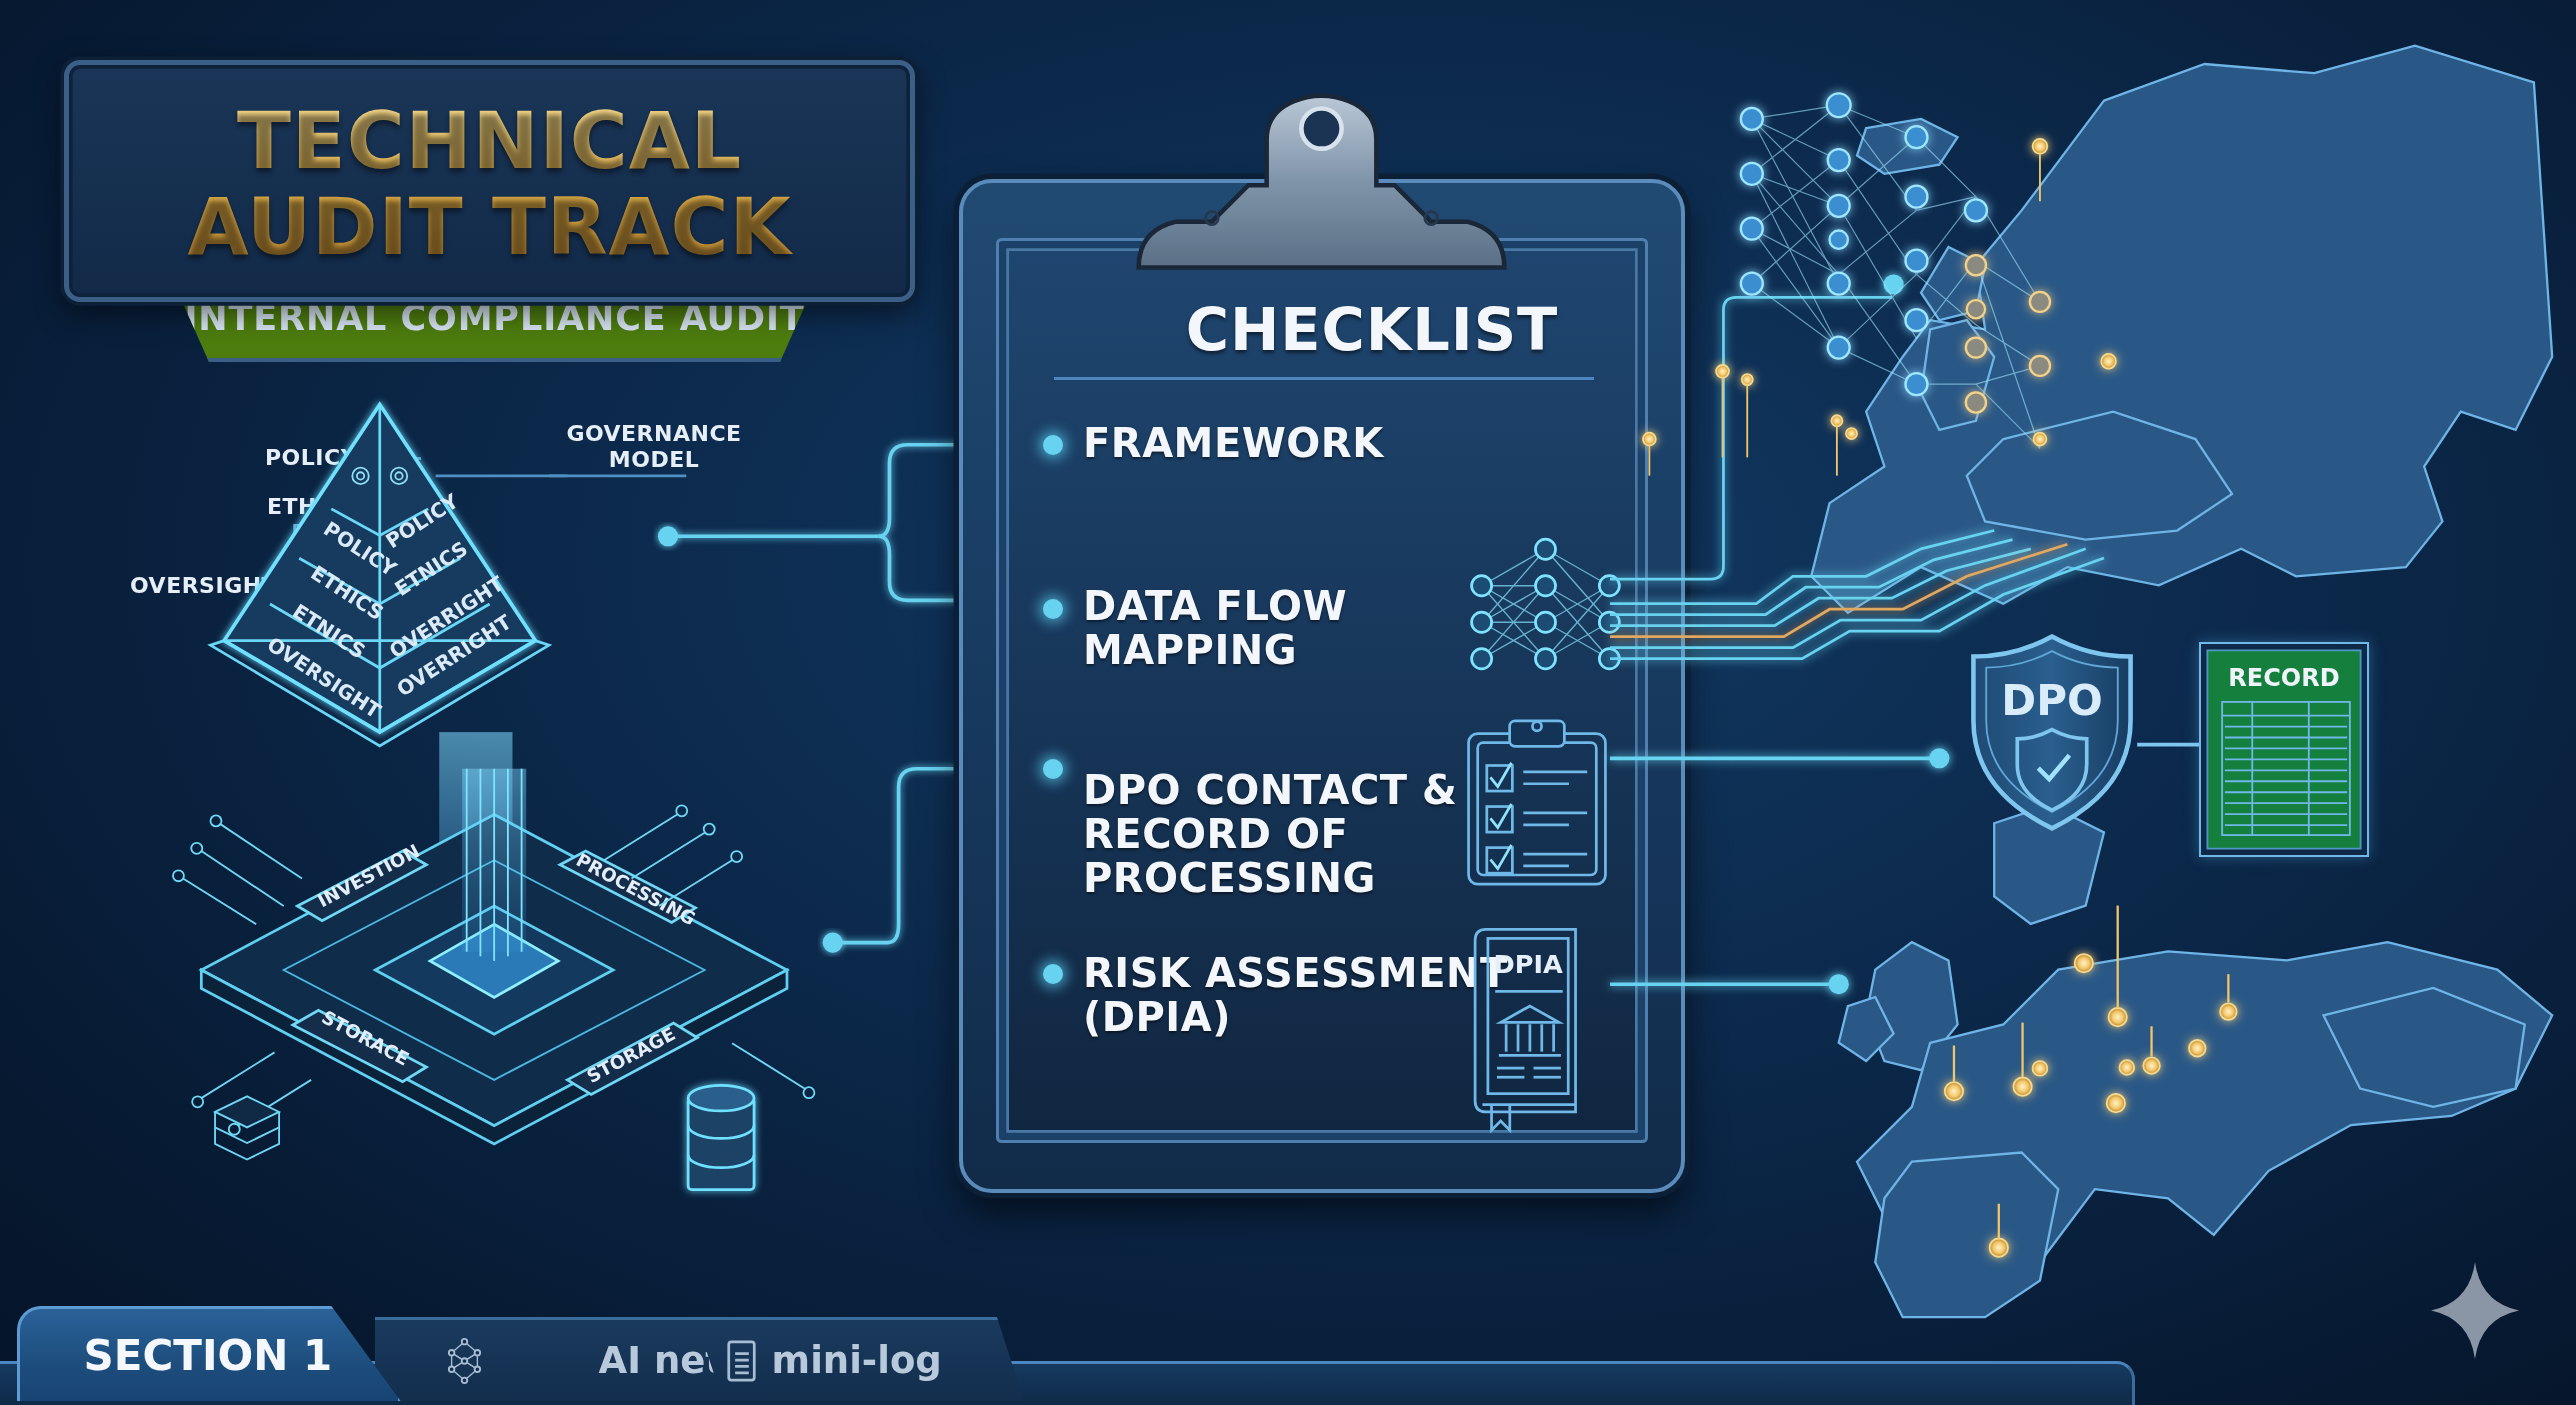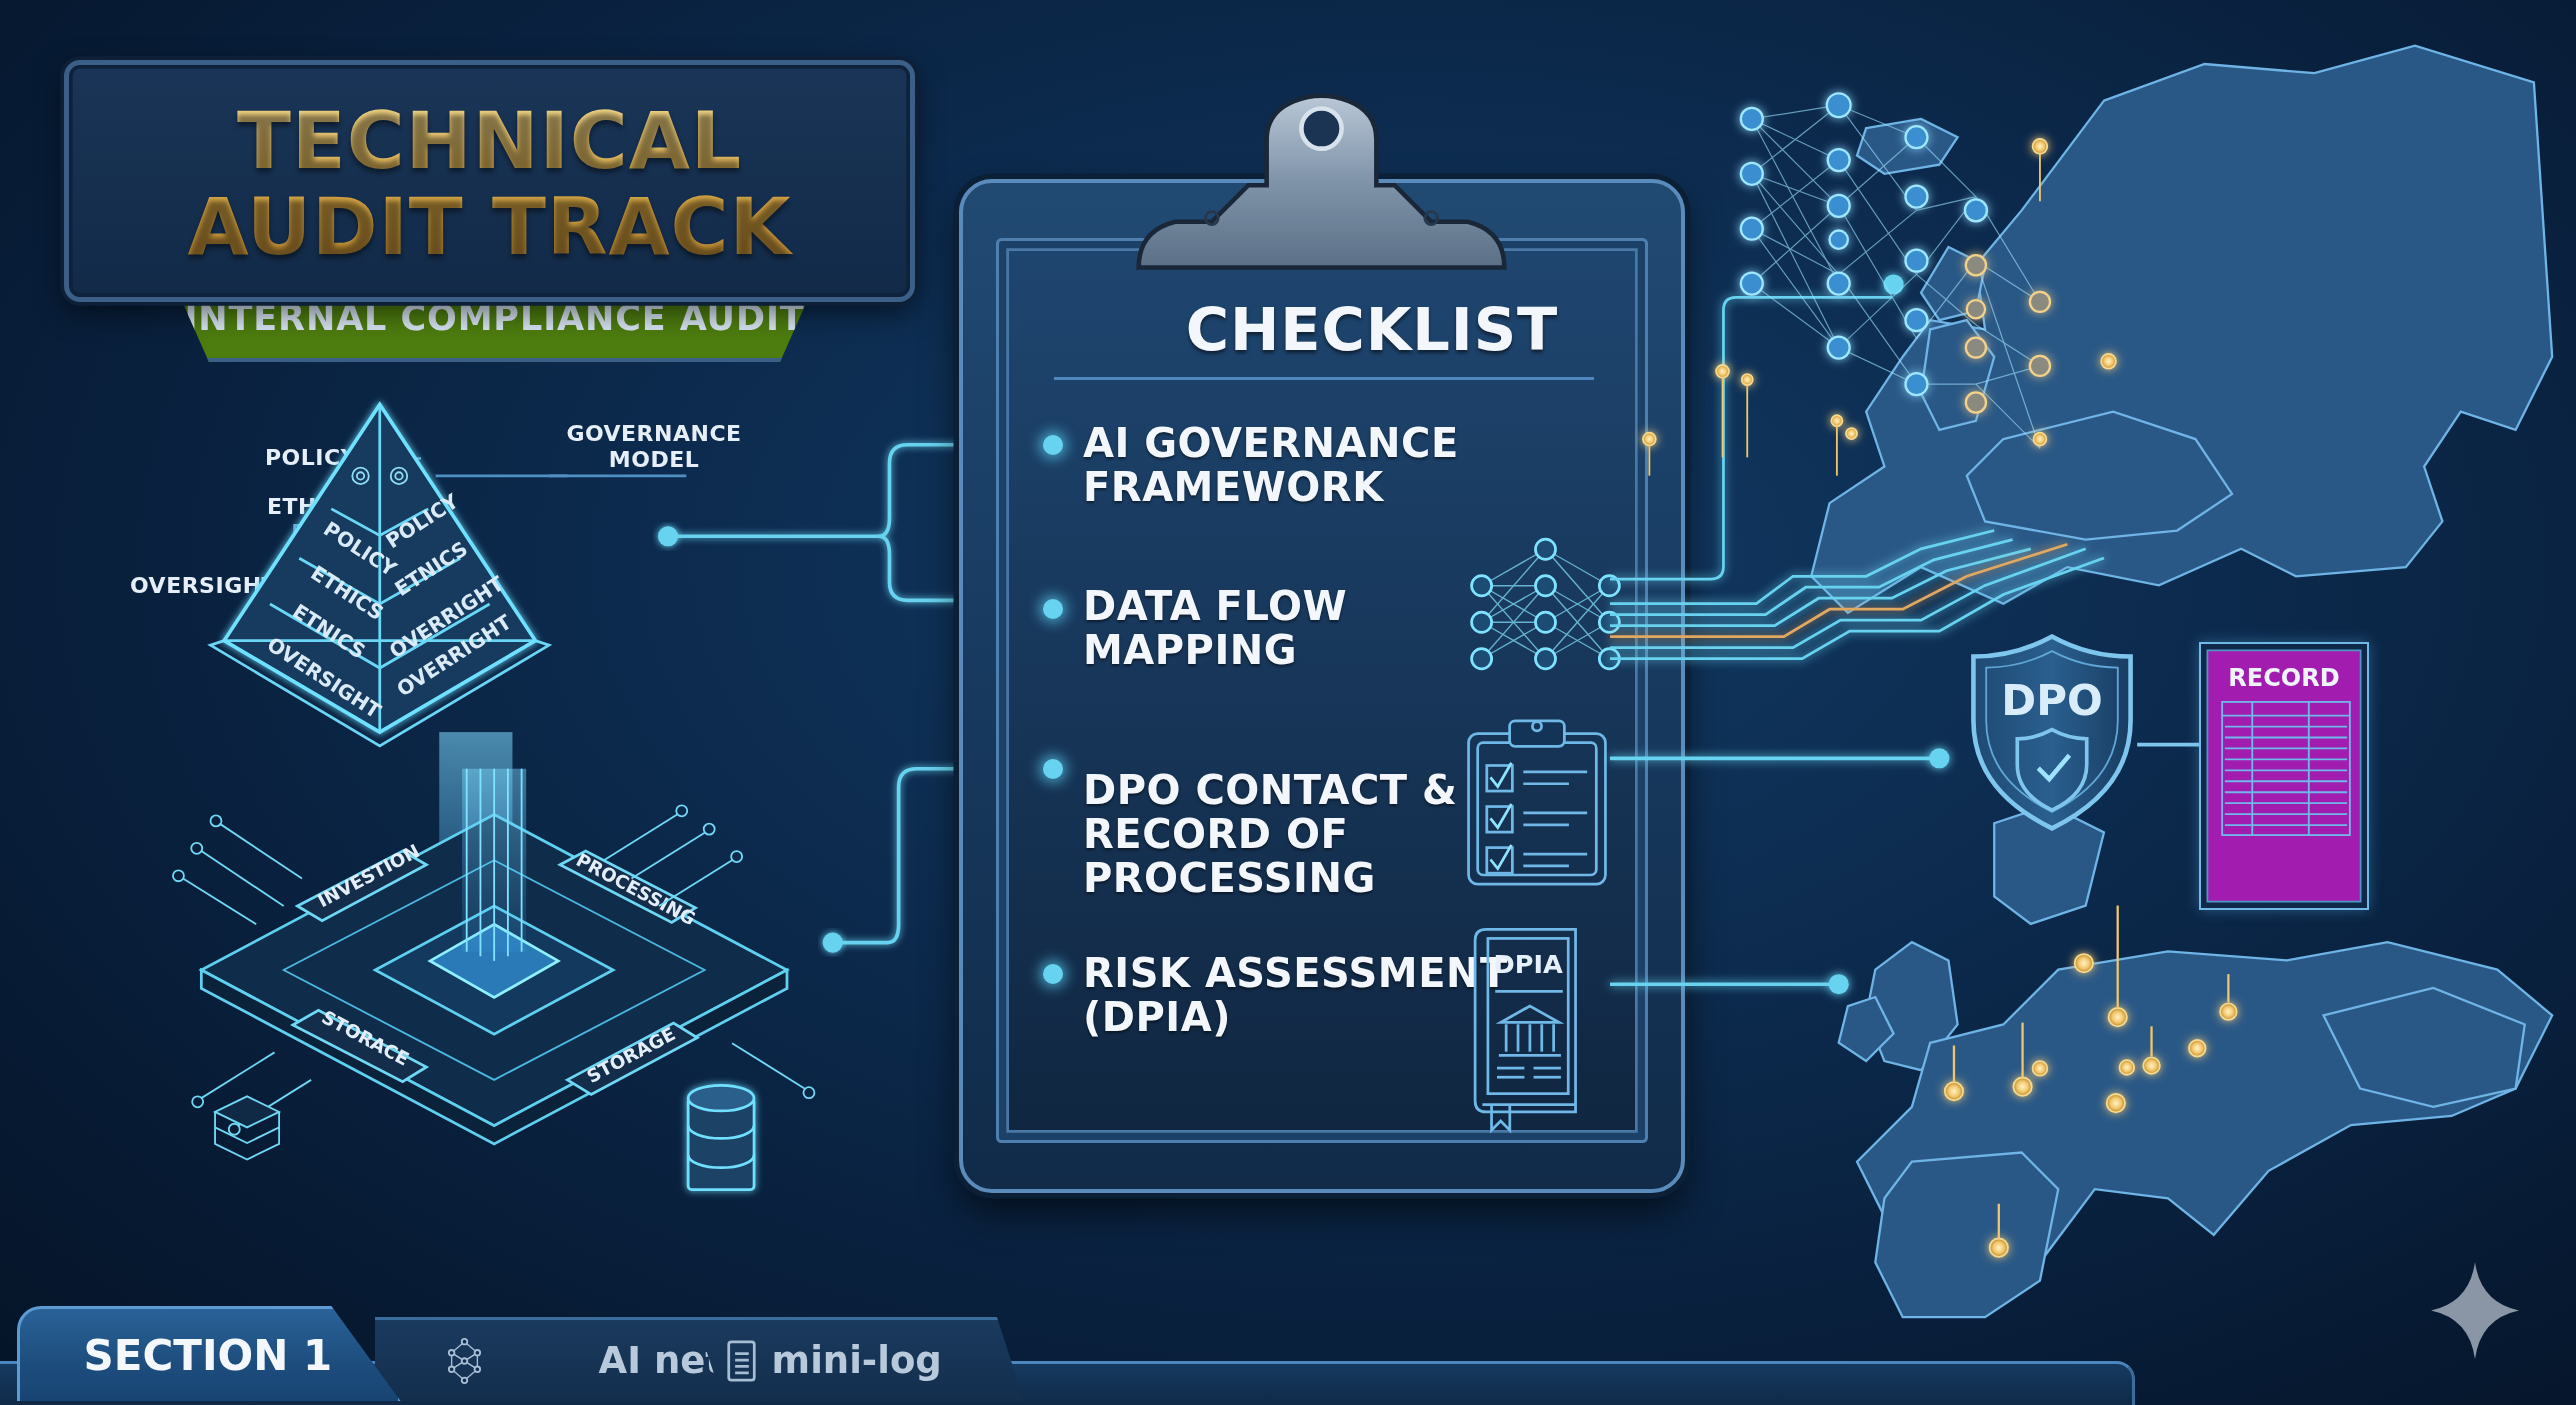--- a/index.html
+++ b/index.html
@@ -285,21 +285,20 @@
   <circle cx="230" cy="52" r="22" fill="#1b3454" stroke="#d8e2ec" stroke-width="5"></circle>
   <circle cx="110" cy="150" r="7" fill="none" stroke="#27384c" stroke-width="3"></circle>
   <circle cx="350" cy="150" r="7" fill="none" stroke="#27384c" stroke-width="3"></circle>
 </svg>
 
 <div class="abs checklist-title" style="left:959px;width:826px;">CHECKLIST</div>
 <div class="abs checklist-rule"></div>
 
 <div class="dot" style="left:1043px;top:435px;"></div>
 <div class="item-text" style="left:1083px;top:421px;">
-  <div>AI GOVERNANCE</div>
   <div>FRAMEWORK</div>
 </div>
 
 <div class="dot" style="left:1043px;top:599px;"></div>
 <div class="item-text" style="left:1083px;top:584px;">
   <div>DATA FLOW</div>
   <div>MAPPING</div>
 </div>
 
 <div class="dot" style="left:1043px;top:759px;"></div>
@@ -557,21 +556,21 @@
   <path d="M95,6 q40,22 86,22 v70 q0,76 -86,118 q-86,-42 -86,-118 v-70 q46,0 86,-22z" fill="url(#shield)" stroke="#7fc6ee" stroke-width="5"></path>
   <path d="M95,22 q34,18 72,18 v58 q0,64 -72,100 q-72,-36 -72,-100 v-58 q38,0 72,-18z" fill="none" stroke="#5fa7d6" stroke-width="2"></path>
   <path d="M95,108 q18,10 38,10 v28 q0,32 -38,50 q-38,-18 -38,-50 v-28 q20,0 38,-10z" fill="none" stroke="#7fc6ee" stroke-width="4"></path>
   <polyline points="80,150 92,162 114,136" fill="none" stroke="#9fe3ff" stroke-width="5"></polyline>
   <text x="95" y="92" text-anchor="middle" font-family="DejaVu Sans, sans-serif" font-weight="bold" font-size="46" fill="#d8ecfa">DPO</text>
 </svg>
 <svg class="abs" style="left:2137px;top:741px;" width="64" height="9.1" viewBox="0 0 70 10">
   <line x1="0" y1="4" x2="70" y2="4" stroke="#7fc6ee" stroke-width="4"></line>
 </svg>
 
-<div class="abs" style="left:2199px;top:642px;width:170px;height:268px;border:2.7px solid #6fb8e8;background:#a21caf;box-shadow:0 0 12.8px rgba(100,190,240,0.35), inset 0 0 0 5.5px #0f2a48, inset 0 0 0 7.3px #5196c8;">
+<div class="abs" style="left:2199px;top:642px;width:170px;height:215px;border:2.7px solid #6fb8e8;background:#15803d;box-shadow:0 0 12.8px rgba(100,190,240,0.35), inset 0 0 0 5.5px #0f2a48, inset 0 0 0 7.3px #5196c8;">
   <div class="record-title">RECORD</div>
   <svg style="position:absolute;left:20px;top:57px;" width="130" height="135" viewBox="0 0 142 148">
     <g stroke="#6fb8e8" stroke-width="2" fill="none">
       <rect x="1" y="1" width="140" height="146"></rect>
       <line x1="34" y1="1" x2="34" y2="147"></line>
         <line x1="96" y1="1" x2="96" y2="147"></line>
       <line x1="1" y1="16" x2="141" y2="16"></line>
       <line x1="4" y1="28" x2="138" y2="28"></line>
         <line x1="4" y1="40" x2="138" y2="40"></line>
         <line x1="4" y1="52" x2="138" y2="52"></line>

